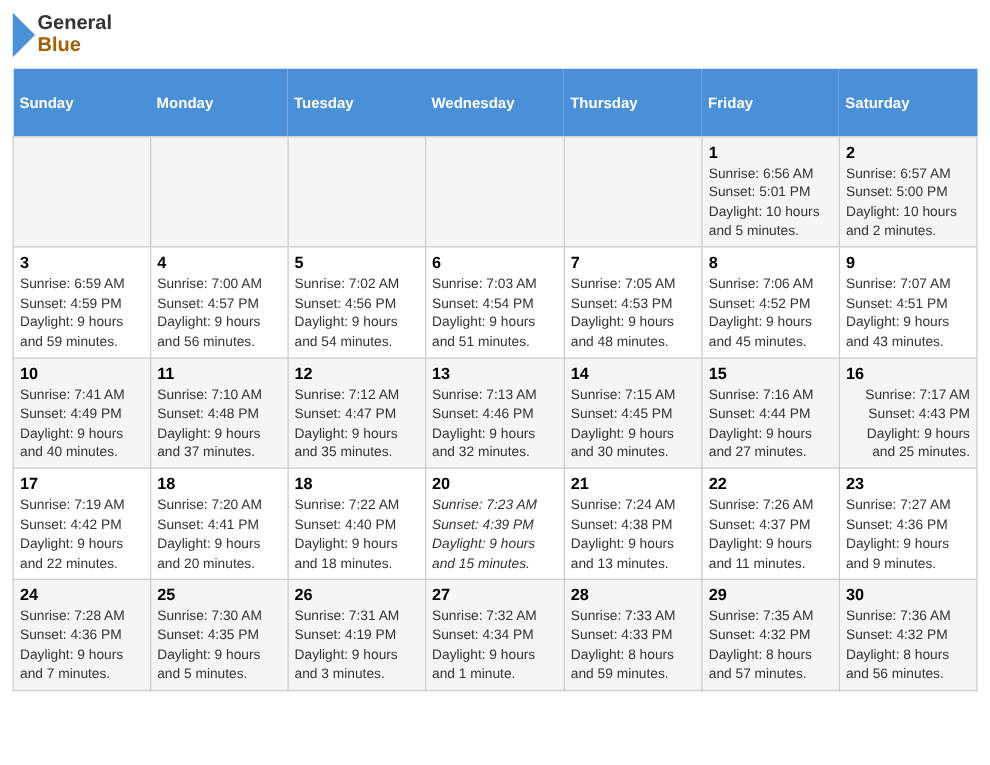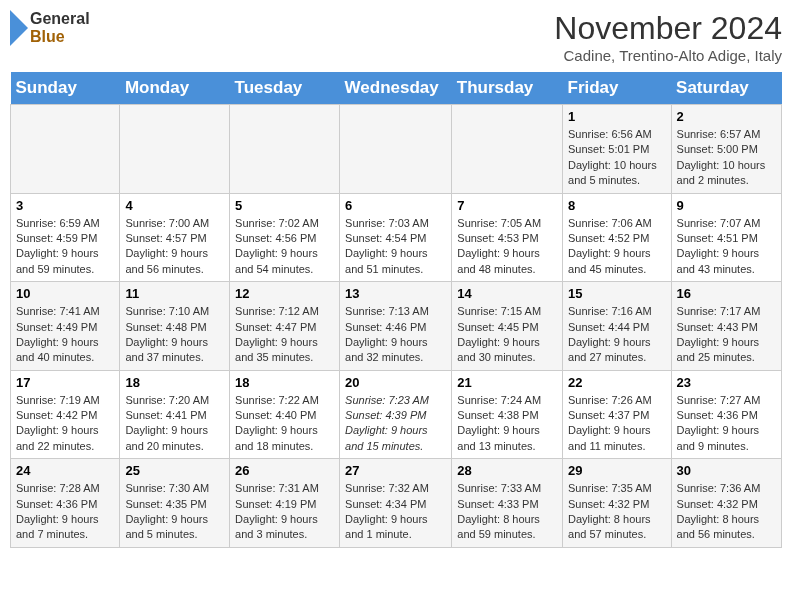--- a/index.html
+++ b/index.html
@@ -5,21 +5,20 @@
     * { box-sizing: border-box; margin: 0; padding: 0; }
     body {
       font-family: Arial, sans-serif;
       background: #fff;
       width: 792px;
       min-height: 612px;
       padding: 10px;
     }
     .header-area {
       display: flex;
-      justify-content: space-between;
       align-items: flex-start;
       margin-bottom: 8px;
     }
     .logo {
       display: flex;
       align-items: center;
       gap: 4px;
     }
     .title-area {
       text-align: right;
@@ -35,22 +34,22 @@
     }
     table {
       width: 100%;
       border-collapse: collapse;
       font-size: 11px;
     }
     thead tr th {
       background-color: #4a90d9;
       color: #fff;
       text-align: left;
-      padding: 6px 5px;
-      font-size: 17px;
+      padding: 20px 5px;
+      font-size: 12px;
       font-weight: bold;
     }
     tbody tr td {
       border: 1px solid #ccc;
       vertical-align: top;
       padding: 4px 5px;
       height: 85px;
       width: 113px;
     }
     tbody tr:nth-child(odd) td {
@@ -81,24 +80,20 @@
   <div style="display:flex;align-items:center;gap:2px;">
     <svg width="18" height="36" viewBox="0 0 18 36">
       <polygon points="0,0 18,18 0,36" fill="#4a90d9"></polygon>
     </svg>
     <div>
       <div style="font-size:16px;font-weight:bold;color:#333;line-height:1.15;">General</div>
       <div style="font-size:16px;font-weight:bold;color:#a16207;line-height:1.15;">Blue</div>
     </div>
   </div>
 </div>
-  <div class="title-area">
-    <div class="month-title">November 2024</div>
-    <div class="subtitle">Cadine, Trentino-Alto Adige, Italy</div>
-  </div>
 </div>
 
 <table>
   <thead>
     <tr>
     <th>Sunday</th>
         <th>Monday</th>
         <th>Tuesday</th>
         <th>Wednesday</th>
         <th>Thursday</th>
@@ -202,21 +197,21 @@
 Daylight: 9 hours and 30 minutes.</div>
         </td>
         <td>
           <span class="day-number">15</span>
           <div class="day-info" style="white-space: pre-line;">Sunrise: 7:16 AM
 Sunset: 4:44 PM
 Daylight: 9 hours and 27 minutes.</div>
         </td>
         <td>
           <span class="day-number">16</span>
-          <div class="day-info" style="white-space: pre-line;">Sunrise: 7:17 AM
+          <div class="day-info" style="white-space: pre-line; text-align: right;">Sunrise: 7:17 AM
 Sunset: 4:43 PM
 Daylight: 9 hours and 25 minutes.</div>
         </td>
       </tr>
       <tr>
         <td>
           <span class="day-number">17</span>
           <div class="day-info" style="white-space: pre-line;">Sunrise: 7:19 AM
 Sunset: 4:42 PM
 Daylight: 9 hours and 22 minutes.</div>

